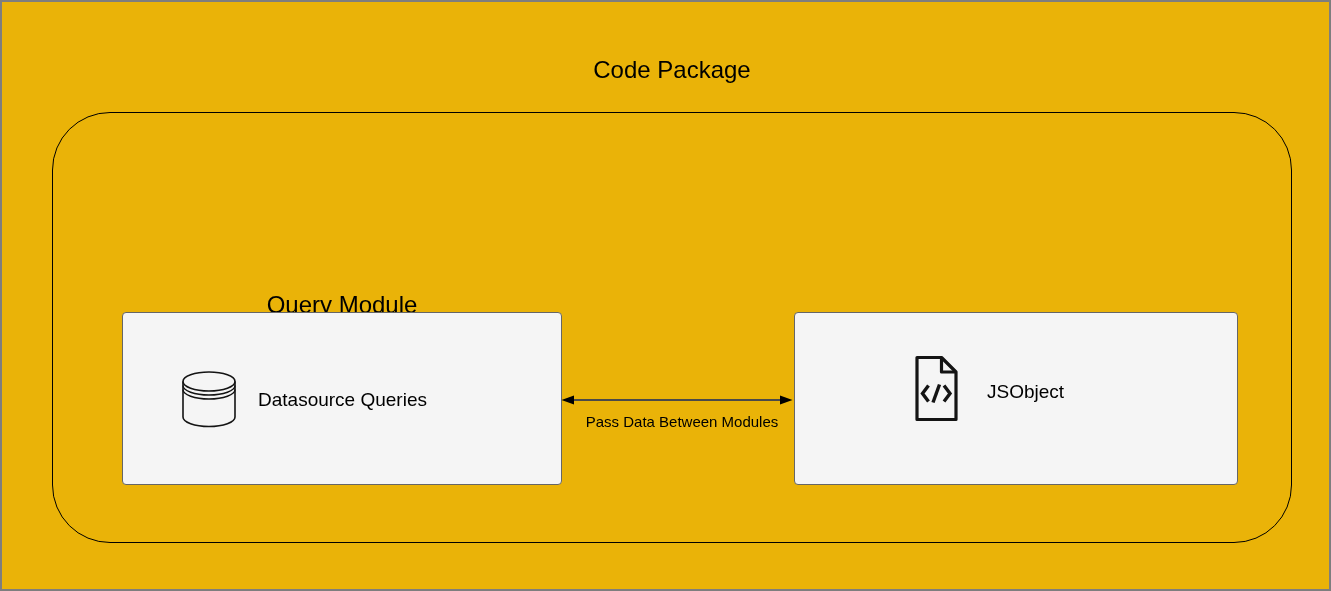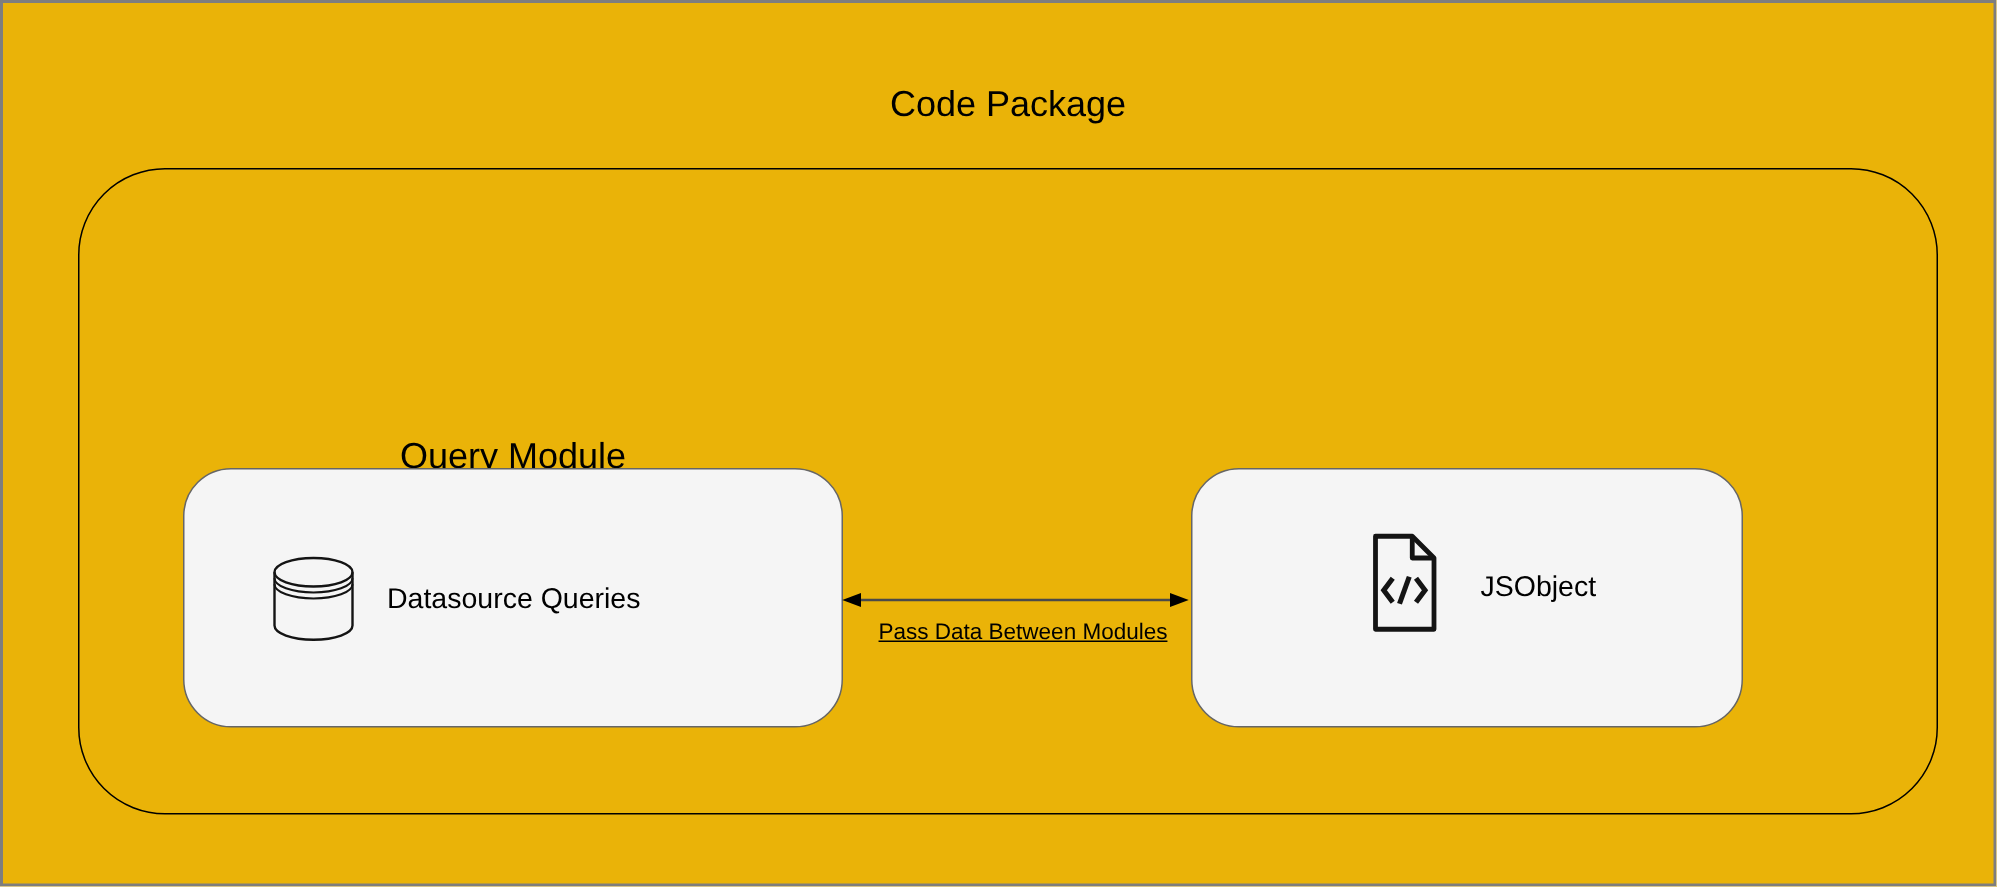--- a/index.html
+++ b/index.html
@@ -48,25 +48,25 @@
     margin-top: 25px;
   }
   .module-heading.query { left: 140px; }
   .module-heading.js    { left: 831px; }
   .module-box {
     position: absolute;
     top: 310px;
     height: 173px;
     background: #f5f5f5;
     border: 1px solid #666666;
-    border-radius: 32px;
+    border-radius: 4px;
     box-sizing: border-box;
   }
   .module-box.query { left: 120px; width: 440px; }
-  .module-box.js    { left: 792px; width: 368px; padding-left: 36px; }
+  .module-box.js    { left: 792px; width: 444px; padding-left: 36px; }
   .box-label {
     position: absolute;
     font-size: 19px;
     line-height: 22px;
     white-space: nowrap;
   }
   .module-box.query .box-label { left: 135px; top: 76px; }
   .module-box.js    .box-label { left: 192px; top: 68px; }
   .icon-db {
     position: absolute;
@@ -85,21 +85,20 @@
   }
   .connector-label {
     position: absolute;
     left: 555px;
     top: 411px;
     width: 250px;
     text-align: center;
     font-size: 15px;
     line-height: 18px;
     white-space: nowrap;
-    text-decoration: underline;
   }
 </style>
 </head>
 <body>
 
 <div class="canvas">
 
   <div class="diagram-title">Code Package</div>
 
   <div class="package-container"></div>

